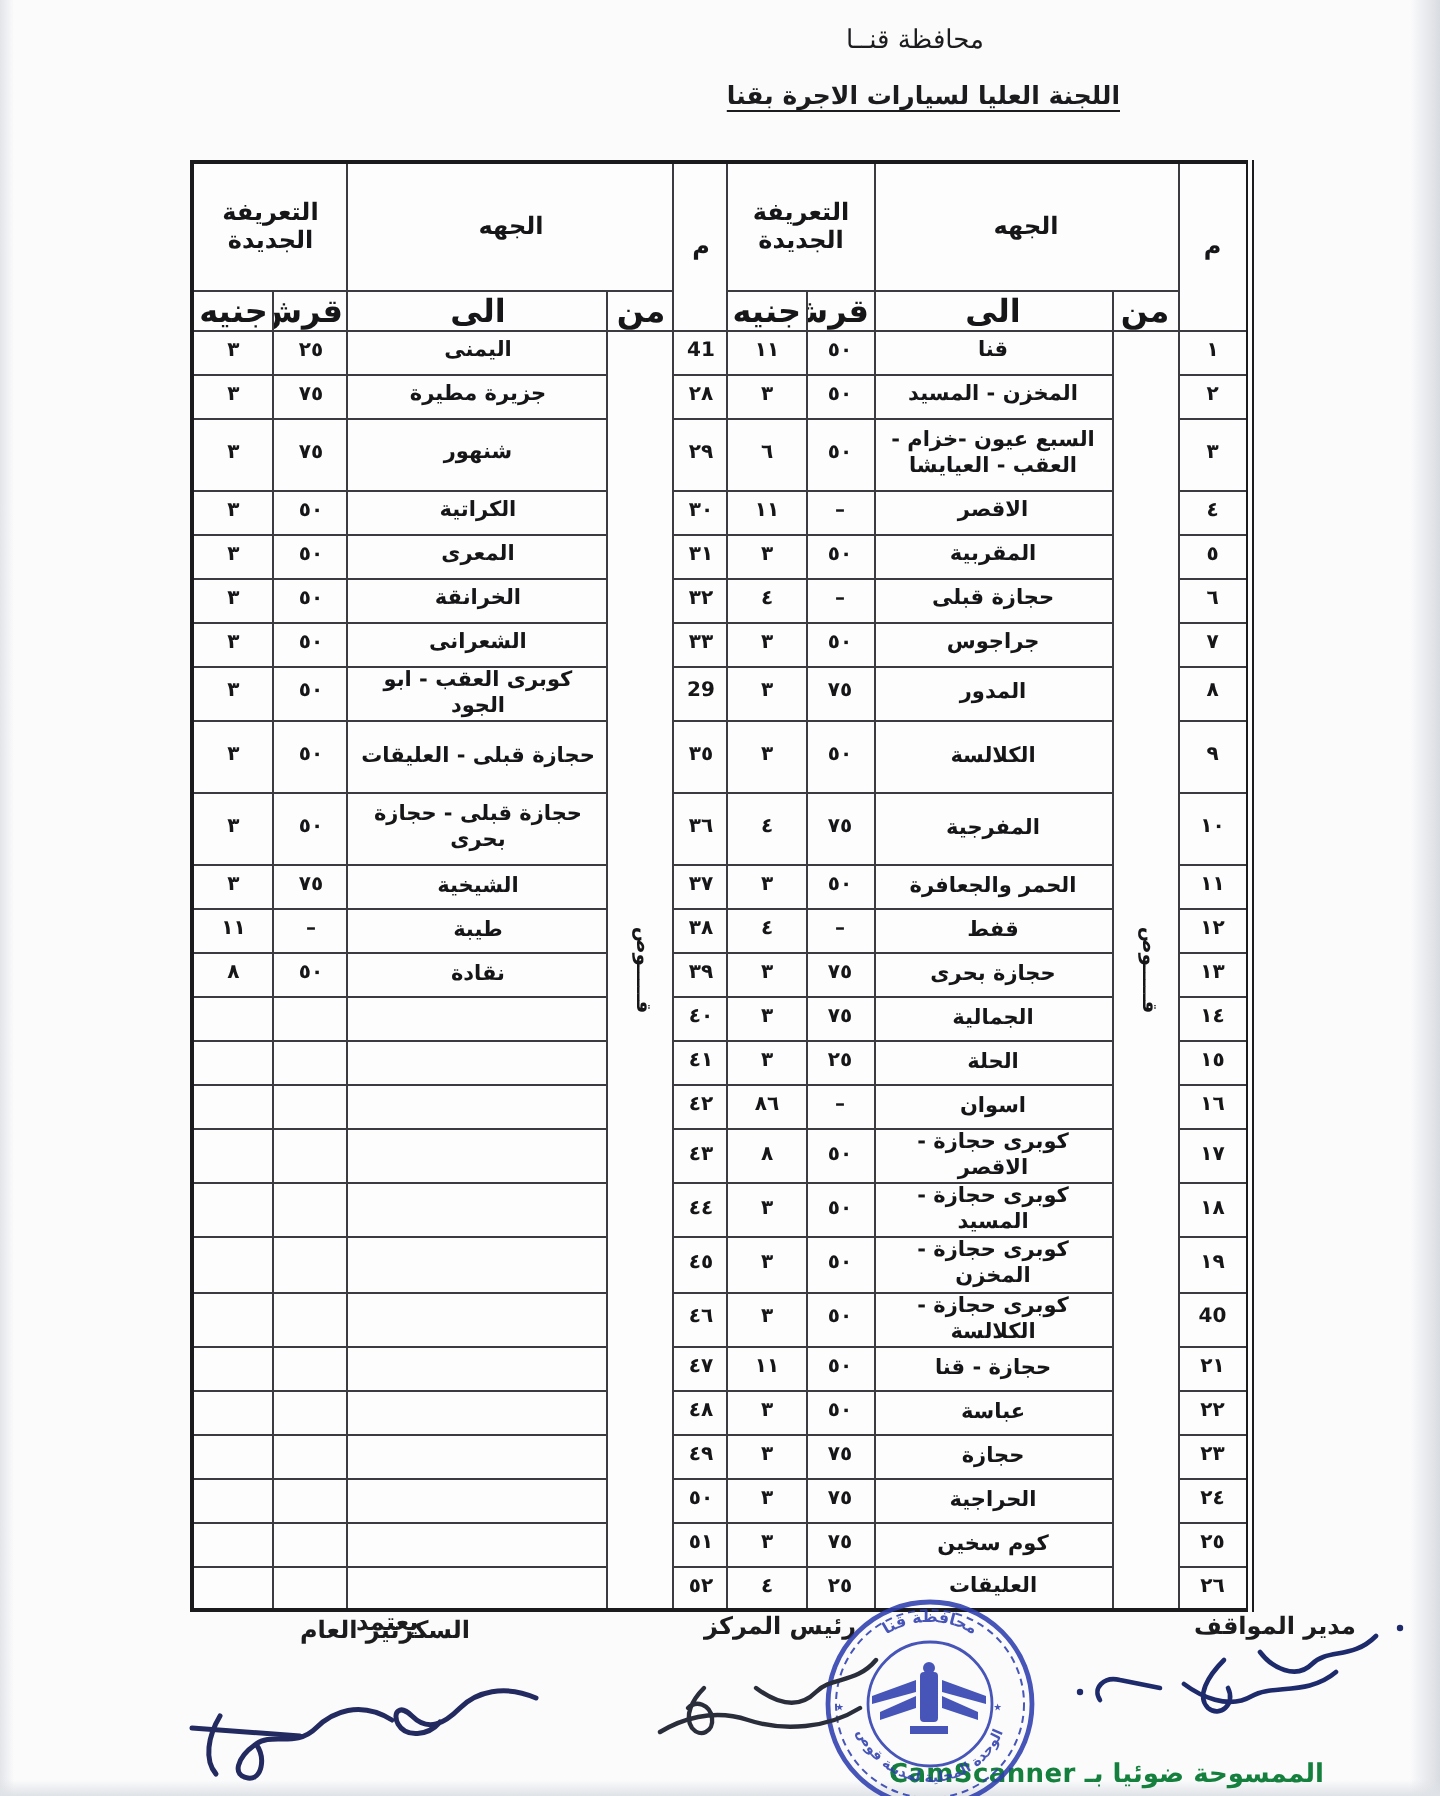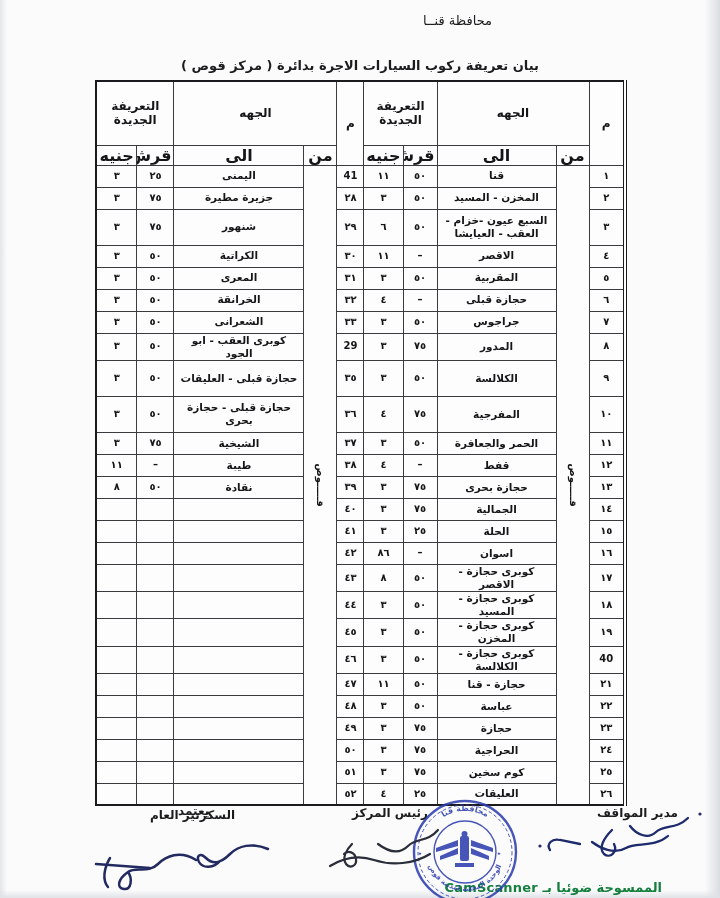--- a/index.html
+++ b/index.html
@@ -60,21 +60,21 @@
 </style>
 </head>
 <body>
 
 <div class="page">
   <div class="edge-r"></div>
   <div class="edge-l"></div>
   <div class="edge-b"></div>
 
   <div class="gov">محافظة قنــا</div>
-  <div class="doc-title">بيان تعريفة ركوب السيارات الاجرة بدائرة ( مركز قوص )</div>
+  <div class="committee">اللجنة العليا لسيارات الاجرة بقنا</div>
 
   <table class="fare">
     <colgroup>
       <col style="width:36px">
         <col style="width:33px">
         <col style="width:119px">
         <col style="width:34px">
         <col style="width:39px">
       <col style="width:27px">
         <col style="width:33px">

